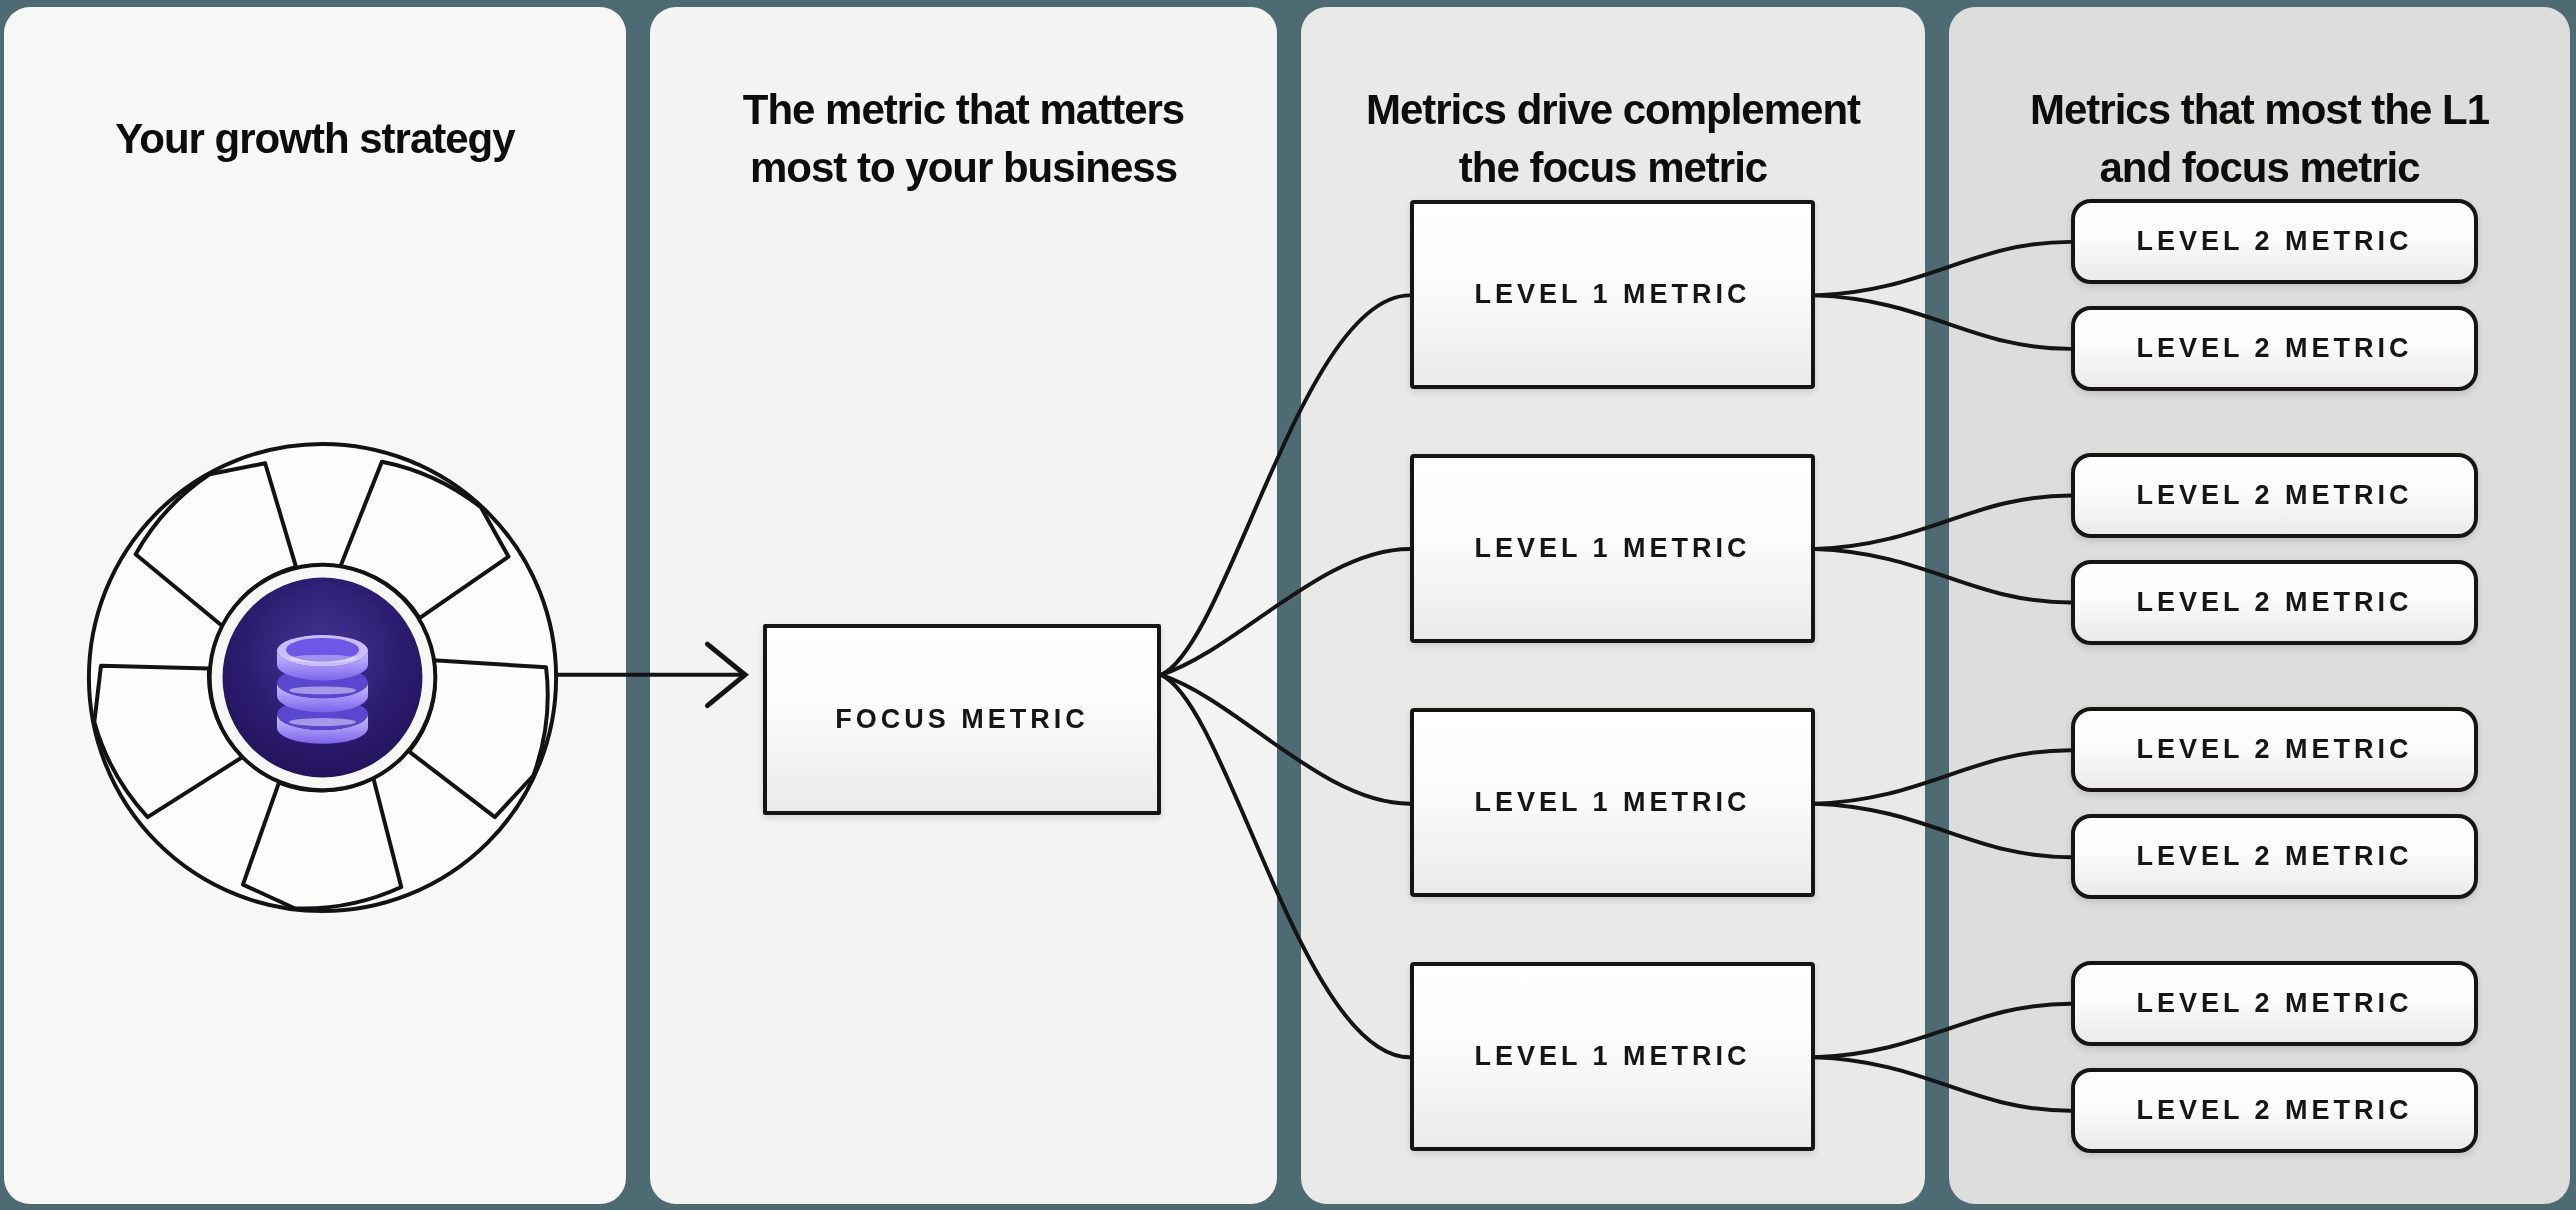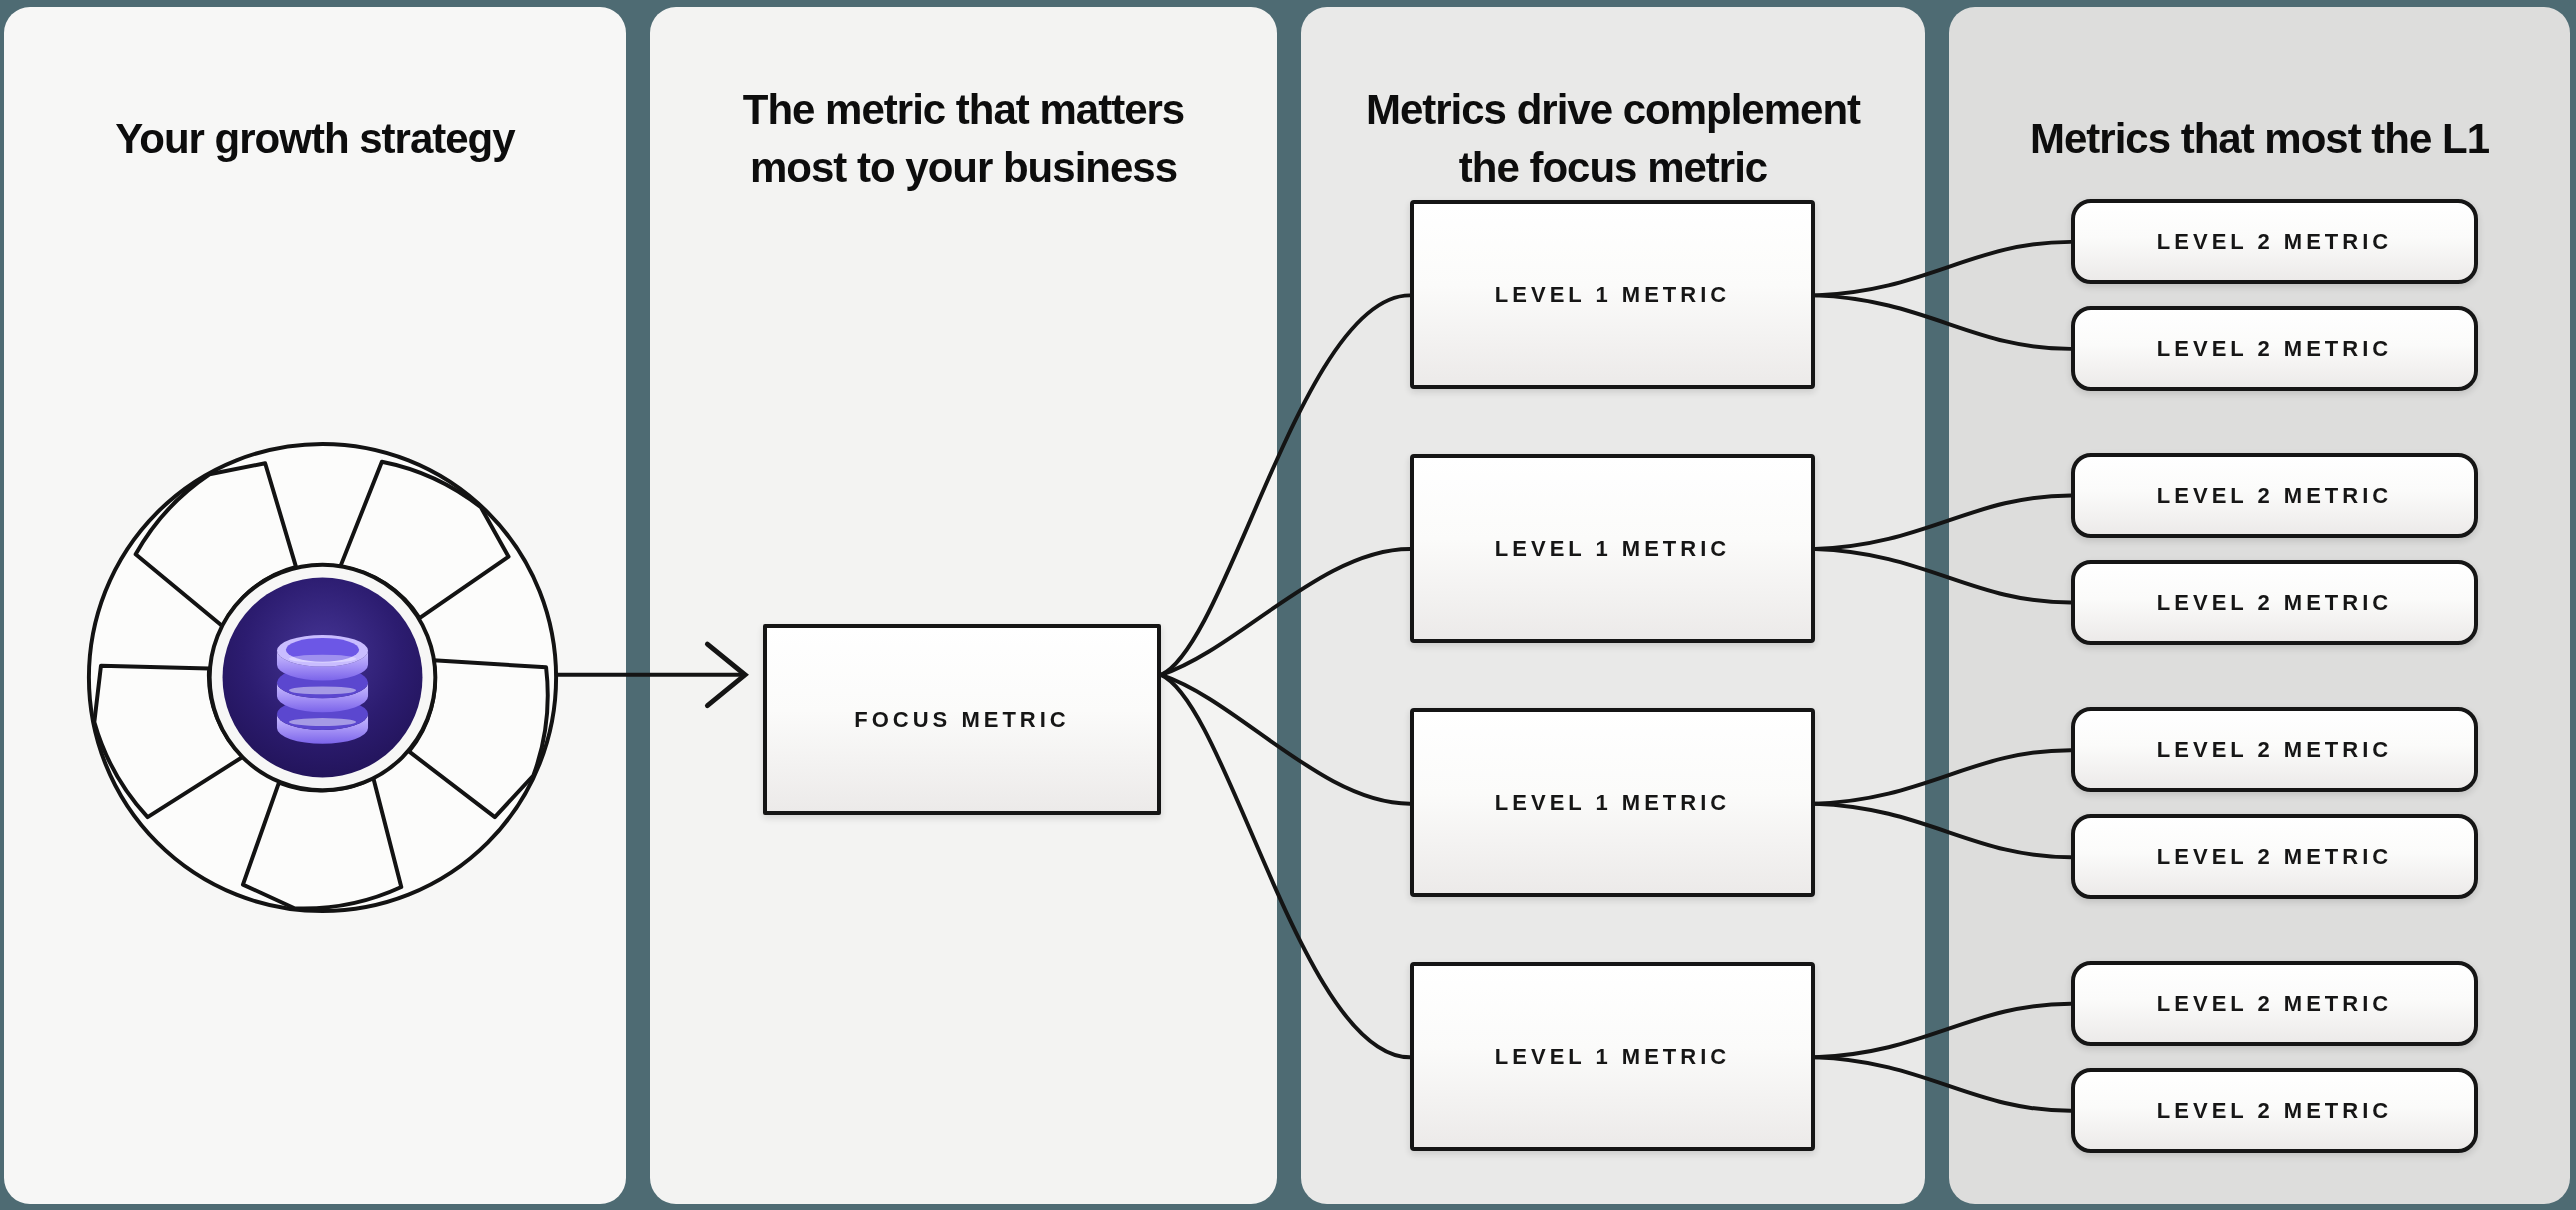--- a/index.html
+++ b/index.html
@@ -48,21 +48,21 @@
   .conn-head{fill:none;stroke:var(--line);stroke-width:5px;stroke-linecap:round;stroke-linejoin:miter;}
   .node{
     position:absolute;z-index:4;
     display:flex;align-items:center;justify-content:center;
     background:linear-gradient(180deg,#ffffff 0%,#fbfbfa 45%,#eceae9 100%);
     border:4px solid var(--node-border);
     box-shadow:0 3px 7px rgba(20,20,20,.14);
     color:#161616;
   }
   .node .lbl{
-    font-size:22px;font-weight:700;letter-spacing:4px;white-space:nowrap;
+    font-size:27px;font-weight:700;letter-spacing:4px;white-space:nowrap;
   }
   .node-focus{left:763px;top:580px;width:398px;height:191px;border-radius:2px;margin-top:44px;}
   .node-l1{left:1410px;width:405px;height:189px;border-radius:4px;}
   .l1-1{top:200px;} .l1-2{top:454px;} .l1-3{top:708px;} .l1-4{top:962px;}
   .node-l2{left:2071px;width:407px;height:85px;border-radius:20px;}
   .l2-1{top:199px;} .l2-2{top:306px;}
   .l2-3{top:453px;} .l2-4{top:560px;}
   .l2-5{top:707px;} .l2-6{top:814px;}
   .l2-7{top:961px;} .l2-8{top:1068px;}
   .wheel-bg{fill:#fcfcfb;stroke:#131313;stroke-width:4px;}
@@ -91,20 +91,21 @@
   <section class="panel p3" style="background: rgb(233, 233, 232);">
     <header class="panel-title">
       <span>Metrics drive complement</span>
       <span>the focus metric</span>
     </header>
   </section>
 
   <section class="panel p4" style="background: rgb(221, 221, 220);">
     <header class="panel-title">
       <span>Metrics that most the L1</span>
+      <span>and focus metric</span>
     </header>
   </section>
 
   <svg class="flywheel" viewBox="-246 -246 492 492" aria-hidden="true">
     <defs>
       <radialGradient id="coreG" cx="50%" cy="38%" r="72%">
         <stop offset="0%" stop-color="#453595"></stop>
         <stop offset="55%" stop-color="#2c1c70"></stop>
         <stop offset="100%" stop-color="#1f1153"></stop>
       </radialGradient>

